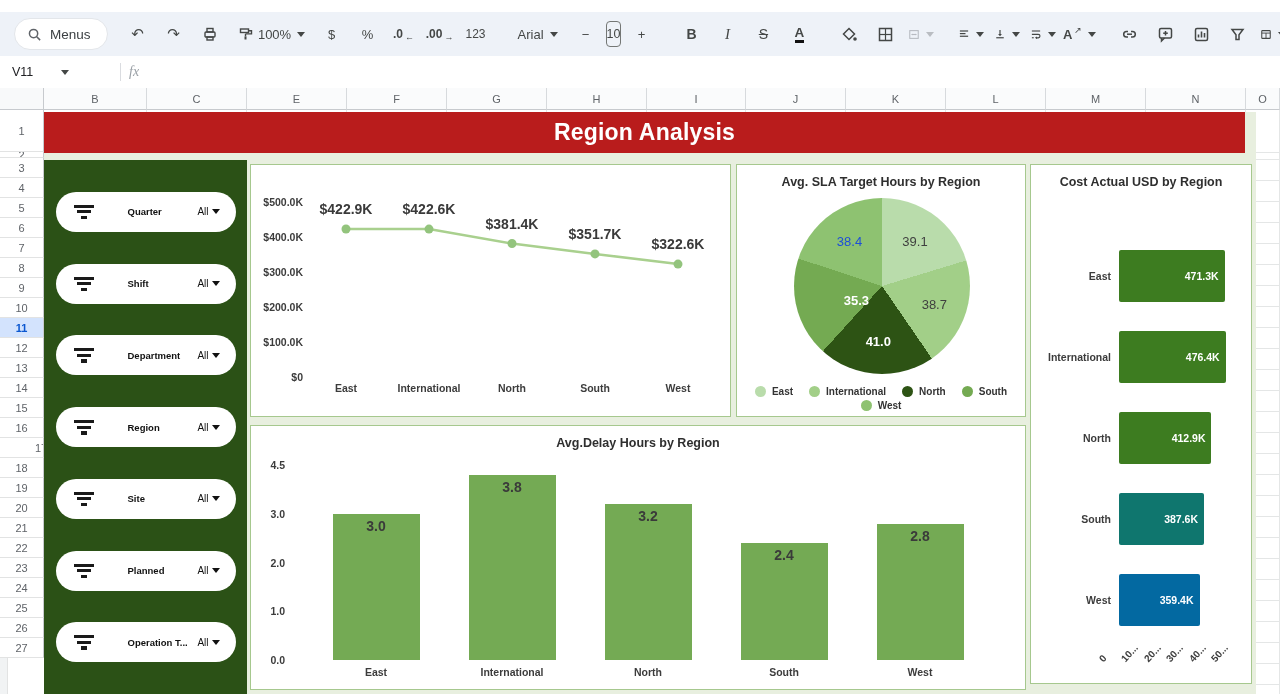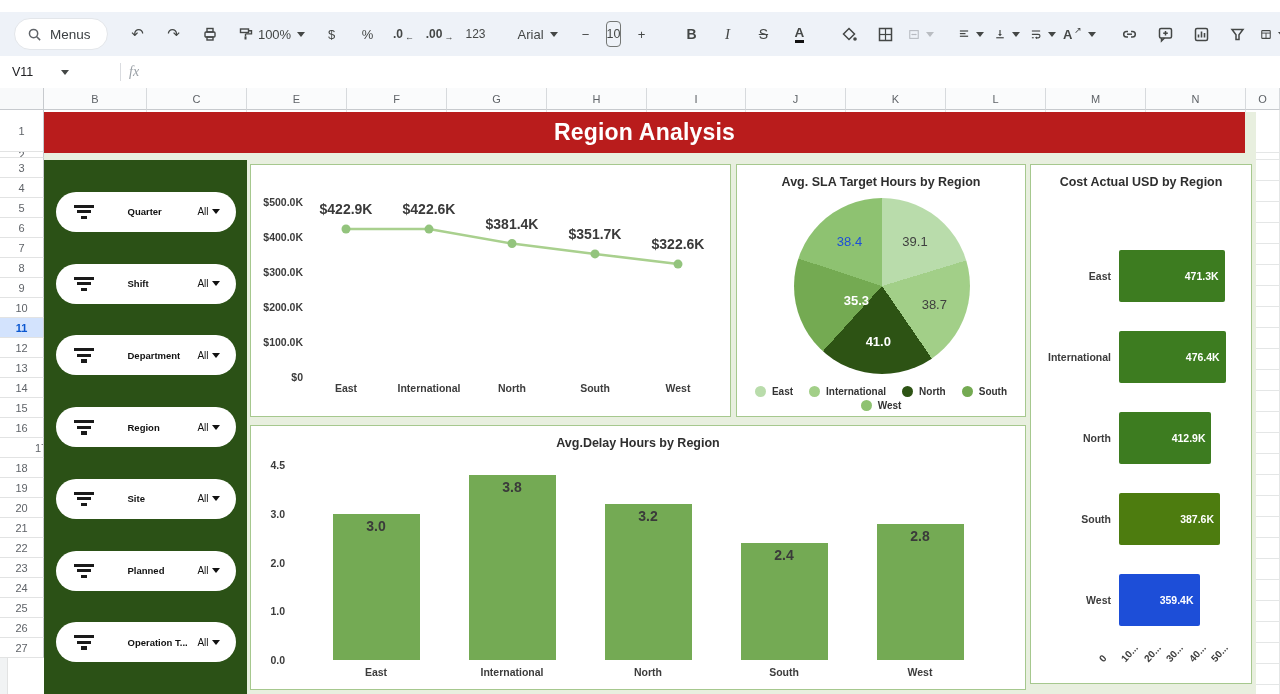--- a/index.html
+++ b/index.html
@@ -485,25 +485,25 @@
             </div>
             <div class="axlab" style="left: 0px; width: 80px; text-align: right; top: 186px;">International</div>
             <div class="hbar" style="left: 88px; top: 166px; width: 106.714px; height: 52px; background: rgb(61, 124, 32);">
               <span>476.4K</span>
             </div>
             <div class="axlab" style="left: 0px; width: 80px; text-align: right; top: 267px;">North</div>
             <div class="hbar" style="left: 88px; top: 247px; width: 92.4896px; height: 52px; background: rgb(61, 124, 32);">
               <span>412.9K</span>
             </div>
             <div class="axlab" style="left: 0px; width: 80px; text-align: right; top: 348px;">South</div>
-            <div class="hbar" style="left: 88px; top: 328px; width: 101px; height: 52px; background: #4d7c0f;">
+            <div class="hbar" style="left: 88px; top: 328px; width: 85px; height: 52px; background: #0f766e;">
               <span>387.6K</span>
             </div>
             <div class="axlab" style="left: 0px; width: 80px; text-align: right; top: 429px;">West</div>
-            <div class="hbar" style="left: 88px; top: 409px; width: 80.5056px; height: 52px; background: #1d4ed8;">
+            <div class="hbar" style="left: 88px; top: 409px; width: 80.5056px; height: 52px; background: #0369a1;">
               <span>359.4K</span>
             </div>
             <div class="axlab" style="left: 74px; top: 488px; transform: rotate(-48deg); transform-origin: left bottom; font-size: 10px;">0</div>
             <div class="axlab" style="left: 96.4px; top: 488px; transform: rotate(-48deg); transform-origin: left bottom; font-size: 10px;">10...</div>
             <div class="axlab" style="left: 118.8px; top: 488px; transform: rotate(-48deg); transform-origin: left bottom; font-size: 10px;">20...</div>
             <div class="axlab" style="left: 141.2px; top: 488px; transform: rotate(-48deg); transform-origin: left bottom; font-size: 10px;">30...</div>
             <div class="axlab" style="left: 163.6px; top: 488px; transform: rotate(-48deg); transform-origin: left bottom; font-size: 10px;">40...</div>
             <div class="axlab" style="left: 186px; top: 488px; transform: rotate(-48deg); transform-origin: left bottom; font-size: 10px;">50...</div>
           </div>
       </div>

